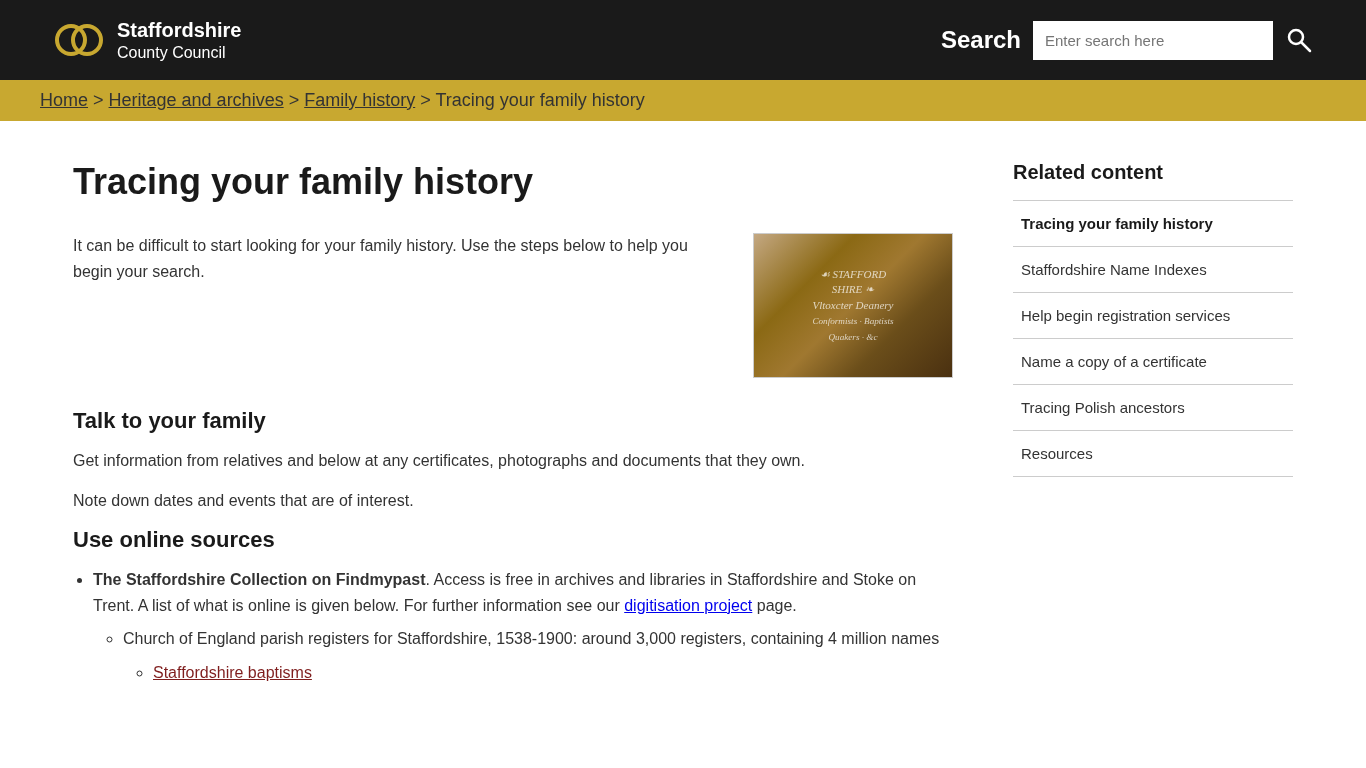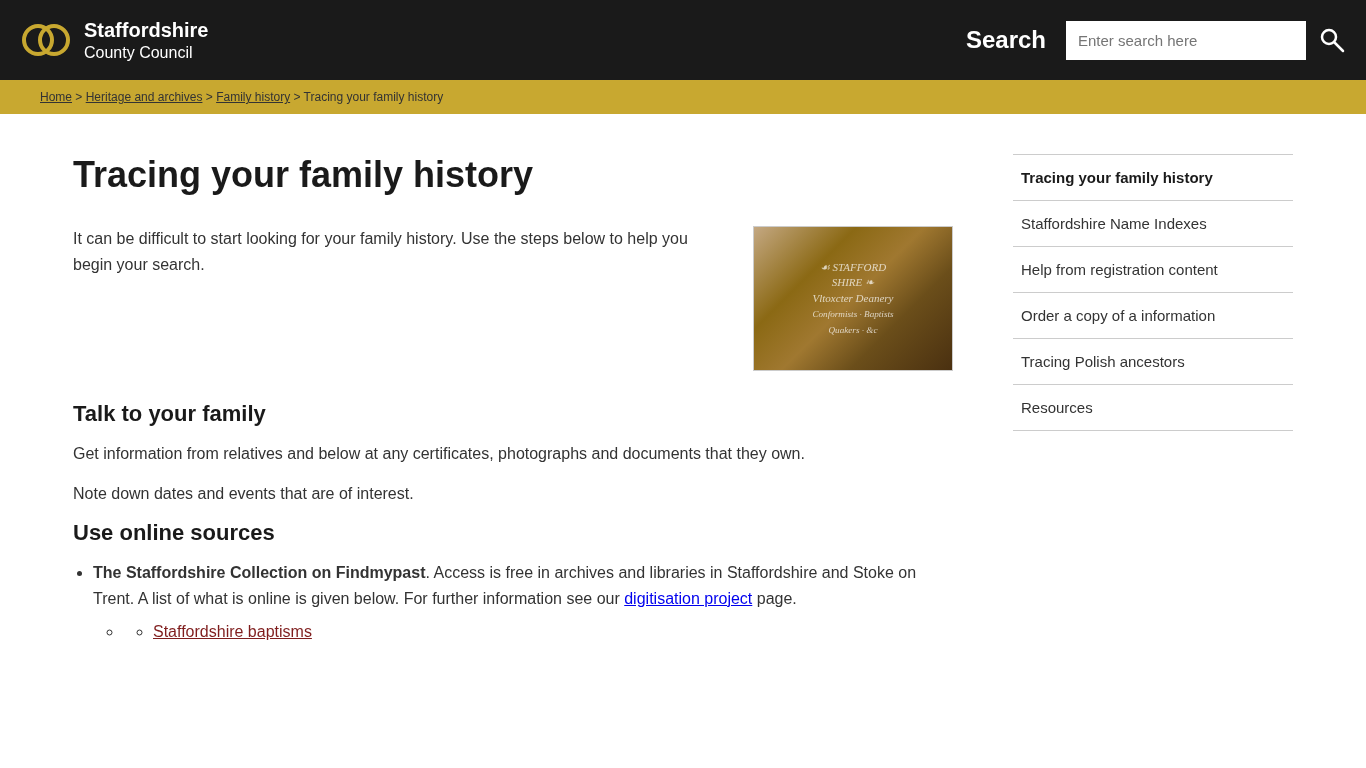--- a/index.html
+++ b/index.html
@@ -1,21 +1,21 @@
 <!DOCTYPE html>
 <html><head>
   <meta charset="utf-8">
   <style>
     * { margin: 0; padding: 0; box-sizing: border-box; }
     body { font-family: Arial, sans-serif; font-size: 16px; color: #333; background: #fff; }
 
     
     .header {
       background: #1a1a1a;
-      padding: 0 20px;
+      padding: 0 53px;
       height: 80px;
       display: flex;
       align-items: center;
       justify-content: space-between;
     }
     .logo-area {
       display: flex;
       align-items: center;
       gap: 12px;
     }
@@ -40,35 +40,34 @@
       font-weight: bold;
     }
     .search-input {
       width: 240px;
       height: 39px;
       padding: 0 12px;
       font-size: 15px;
       border: none;
       background: #fff;
       color: #999;
-      margin-left: 8px;
     }
     .search-icon-btn {
       background: none;
       border: none;
       cursor: pointer;
       display: flex;
       align-items: center;
     }
 
     
     .breadcrumb-bar {
       background: #c8a830;
       padding: 10px 40px;
-      font-size: 12px;
+      font-size: 18px;
     }
     .breadcrumb-bar a { color: #333; text-decoration: underline; }
     .breadcrumb-bar span { color: #333; }
 
     
     .main-container {
       max-width: 1300px;
       margin: 0 auto;
       padding: 40px 40px 60px;
       display: flex;
@@ -229,45 +228,47 @@
     <h2 class="section-heading">Talk to your family</h2>
     <p class="body-text">Get information from relatives and below at any certificates, photographs and documents that they own.</p>
     <p class="body-text">Note down dates and events that are of interest.</p>
 
     <h2 class="section-heading">Use online sources</h2>
     <ul class="list-items">
       <li>
         <b>The Staffordshire Collection on Findmypast</b><span>. Access is free in archives and libraries in Staffordshire and Stoke on Trent. A list of what is online is given below.  For further information see our </span><a href="#">digitisation project</a><span> page.</span>
         <ul class="sub-list">
           <li>
+            <span>Church of England parish registers for Staffordshire, 1538-1900: around 3,000 registers, containing 4 million names</span>
             <ul class="sub-list">
               <li>
                 <a href="#">Staffordshire baptisms</a>
               </li>
             </ul>
           </li>
         </ul>
       </li>
     </ul>
 
   </main>
 
   <aside class="sidebar">
+    <h2 class="related-content-title">Related content</h2>
     <ul class="related-list" id="related-list">
     <li class="active">
           <a href="#">Tracing your family history</a>
         </li>
         <li>
           <a href="#">Staffordshire Name Indexes</a>
         </li>
         <li>
-          <a href="#">Help from registration content</a>
-        </li>
-        <li>
-          <a href="#">Order a copy of a information</a>
+          <a href="#">Help begin registration services</a>
+        </li>
+        <li>
+          <a href="#">Name a copy of a certificate</a>
         </li>
         <li>
           <a href="#">Tracing Polish ancestors</a>
         </li>
         <li>
           <a href="#">Resources</a>
         </li>
       </ul>
   </aside>
 </div>

